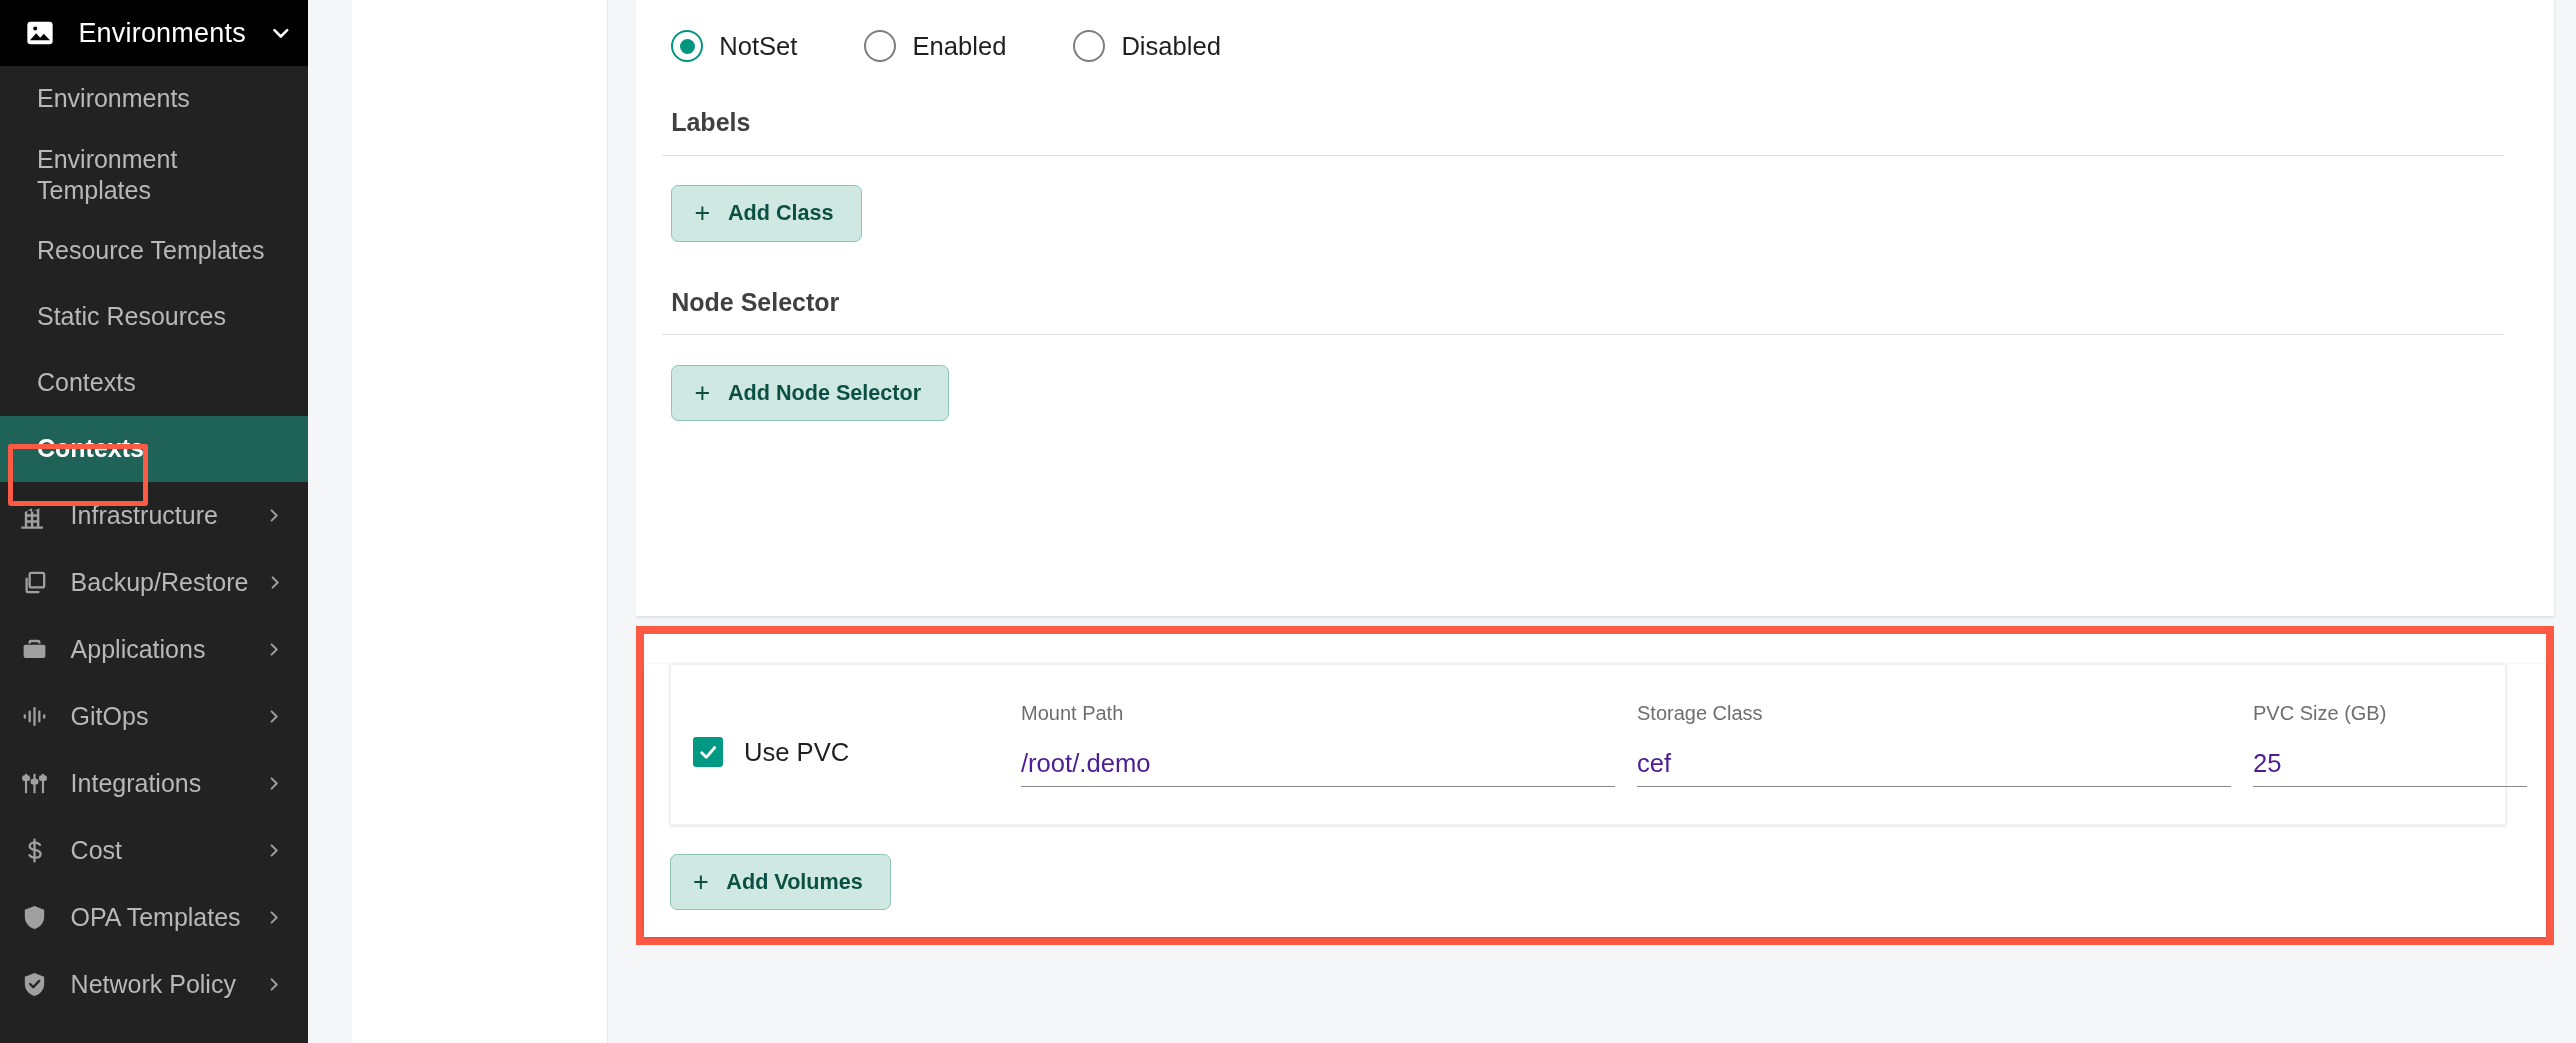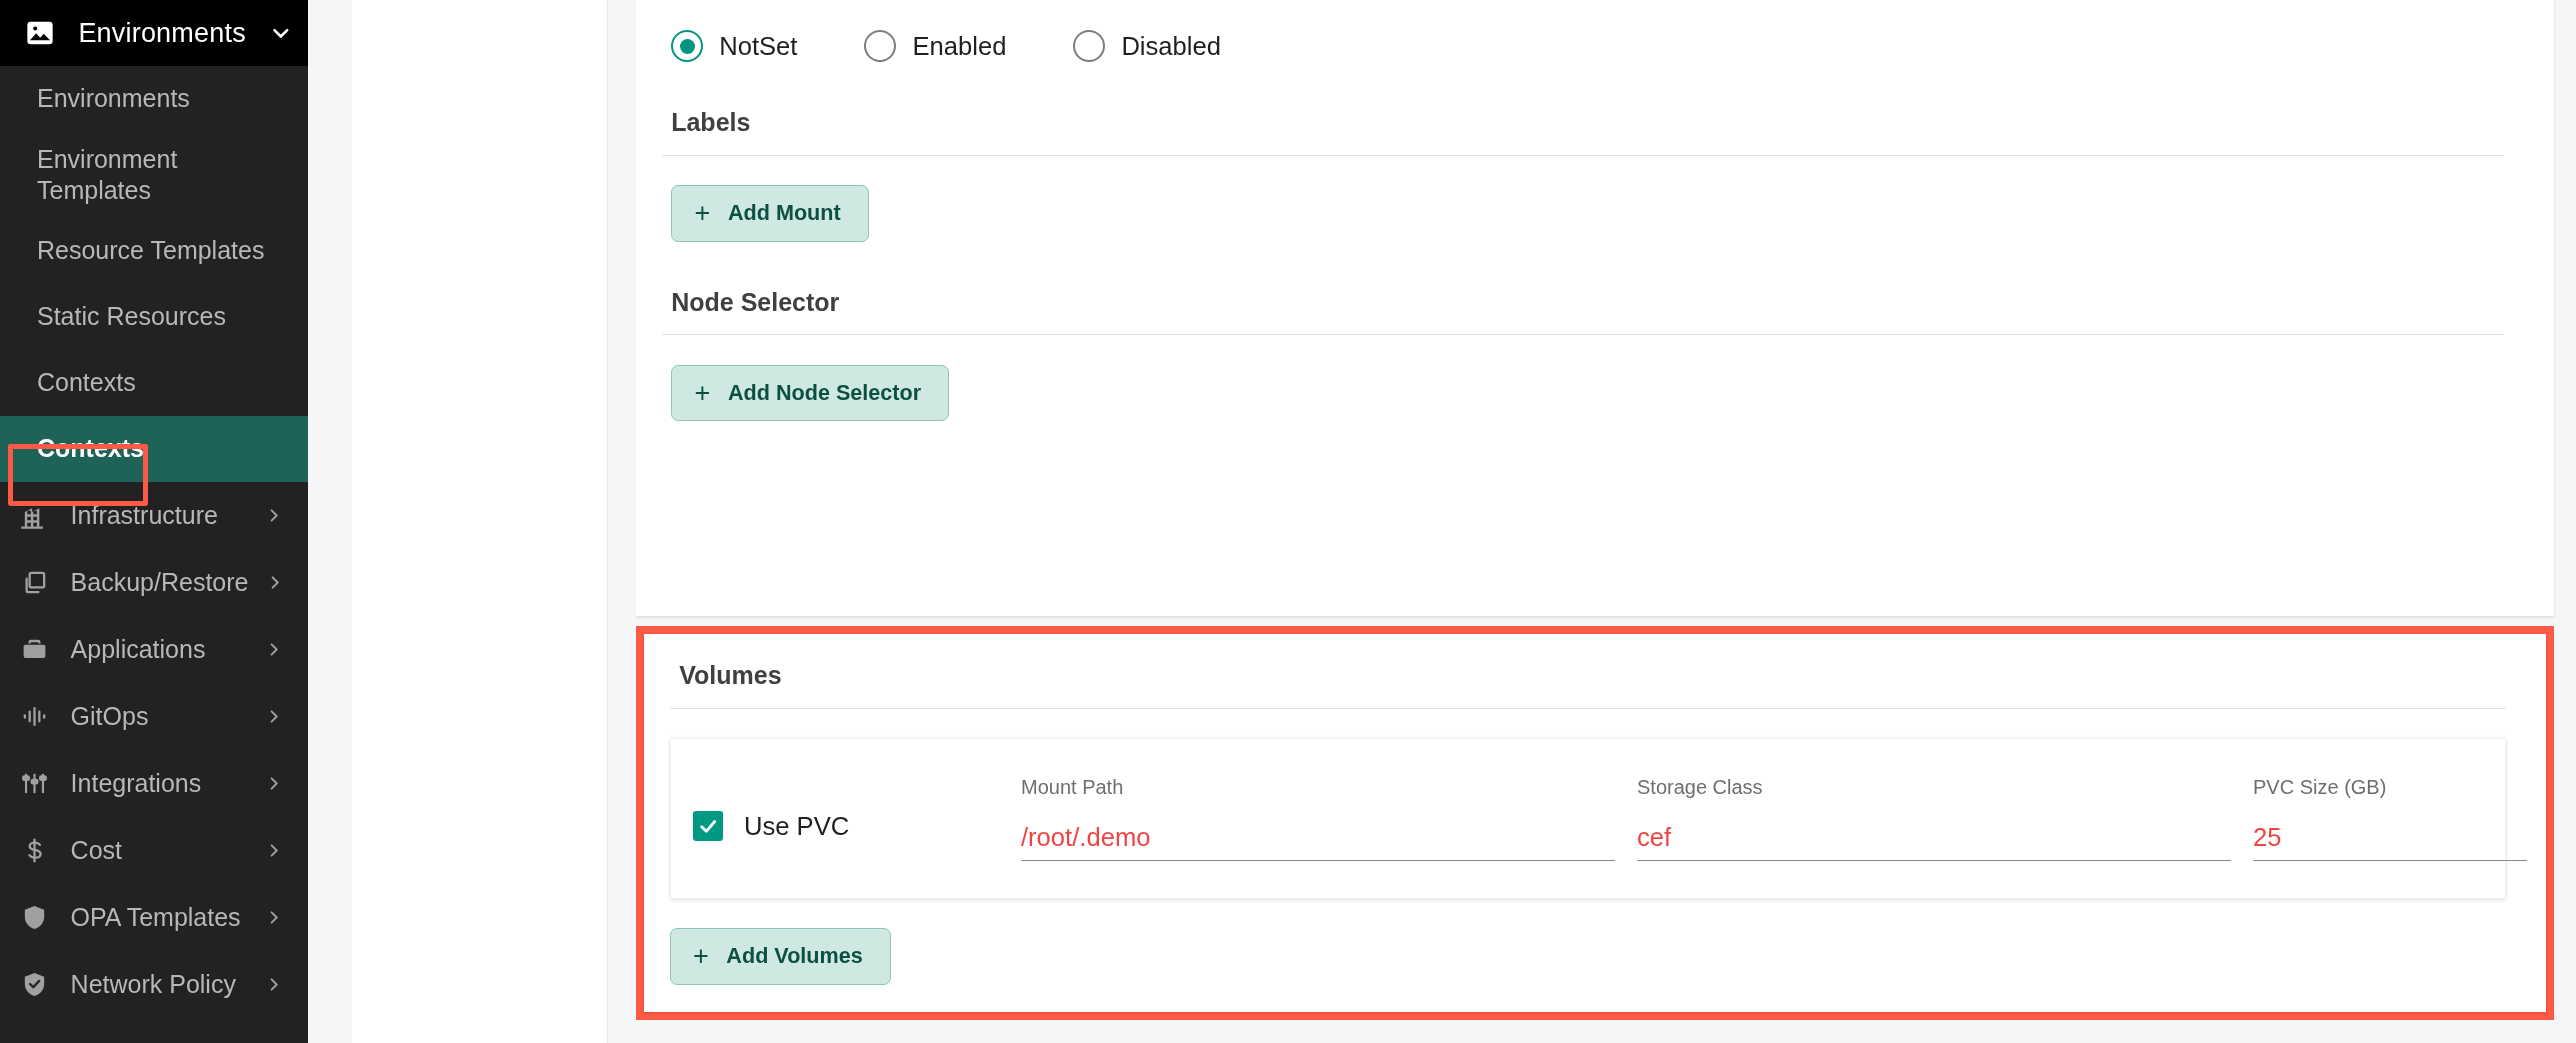--- a/index.html
+++ b/index.html
@@ -192,21 +192,21 @@
     background: #009a84;
     display: flex; align-items: center; justify-content: center;
     flex: 0 0 30px;
   }
   .chk-label { font-size: 25.6px; color: #1f1f1f; }
 
   .fld { flex: 0 0 616px; padding-right: 22.4px; }
   .fld.pvc { flex: 0 0 296px; }
   .fld-label { font-size: 20px; color: #6e6e6e; }
   .fld-value {
-    font-size: 25.6px; color: #ef4444;
+    font-size: 25.6px; color: #4c1d95;
     padding-top: 24px; padding-bottom: 8px;
     border-bottom: 1.6px solid #8a8a8a;
     min-height: 37px;
   }
   .trash-cell {
     flex: 1; display: flex; align-items: center; justify-content: flex-start;
     padding-top: 32px; padding-left: 32px;
   }
   .vol-addbtn { padding: 29px 0 27px 0; }
 </style>
@@ -400,44 +400,40 @@
           <span class="radio-label">Disabled</span>
         </div>
       </div>
 
       <div class="blk">
         <div class="section-title">Labels</div>
         <div class="section-rule"></div>
         <div class="blk-btn">
           <button class="btn-add">
             <span class="plus">+</span>
-            <span>Add Mount</span>
+            <span>Add Class</span>
           </button>
         </div>
       </div>
 
       <div class="blk">
         <div class="section-title">Node Selector</div>
         <div class="section-rule"></div>
         <div class="blk-btn">
           <button class="btn-add">
             <span class="plus">+</span>
             <span>Add Node Selector</span>
           </button>
         </div>
       </div>
 
     </section>
 
     <div class="vol-wrap">
       <section class="vol-inner">
-        <div class="vol-head">
-          <div class="section-title">Volumes</div>
-          <div class="section-rule"></div>
-        </div>
 
         <div class="vol-row">
           <div class="chk-cell">
             <span class="chk-box">
               <svg width="22.4" height="22.4" viewBox="0 0 24 24" fill="none" stroke="#ffffff" stroke-width="3" stroke-linecap="round" stroke-linejoin="round">
                   <polyline points="5,12.5 10,17.5 19,7"></polyline>
                 </svg>
             </span>
             <span class="chk-label">Use PVC</span>
           </div>

